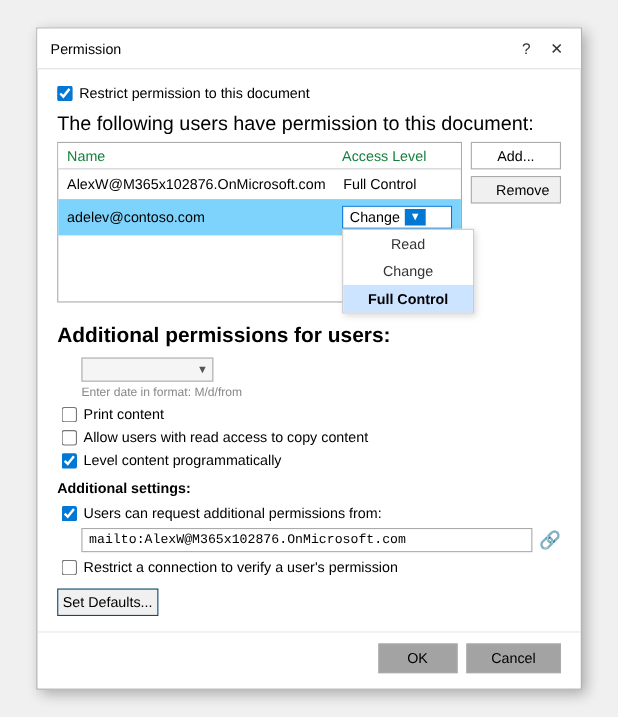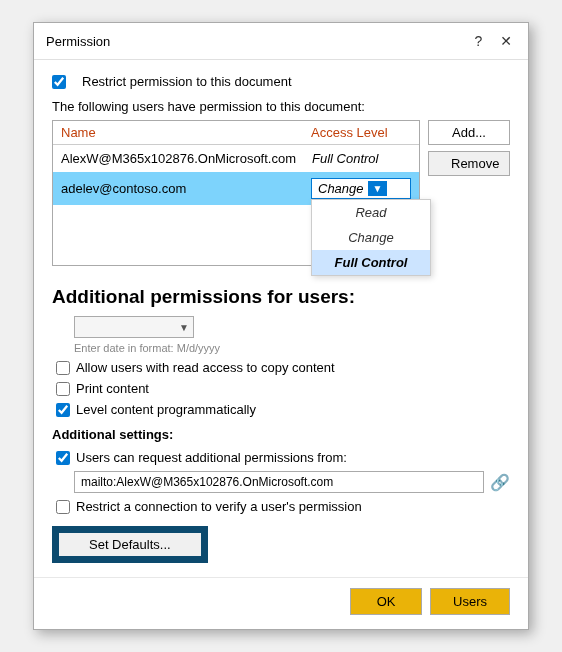--- a/index.html
+++ b/index.html
@@ -47,62 +47,62 @@
       font-size: 14px;
       color: #333;
       padding: 2px 4px;
     }
     .dialog-body {
       padding: 14px 18px 14px 18px;
     }
     .checkbox-row {
       display: flex;
       align-items: center;
-      gap: 16px;
+      gap: 6px;
       margin-bottom: 10px;
     }
     .checkbox-row input[type="checkbox"] {
       width: 14px;
       height: 14px;
       accent-color: #0078d4;
     }
     .section-label {
-      font-size: 13px;
+      font-size: 18px;
       margin-bottom: 6px;
       color: #000;
     }
     .table-container {
       border: 1px solid #aaa;
       margin-bottom: 10px;
       position: relative;
     }
     .table-header {
       display: flex;
       background: #fff;
       border-bottom: 1px solid #ccc;
     }
     .th {
       padding: 4px 8px;
       font-weight: 400;
-      color: #c2410c;
+      color: #15803d;
       font-size: 13px;
     }
     .th-name { flex: 0 0 250px; }
     .table-row {
       display: flex;
       align-items: center;
       padding: 3px 0;
     }
     .table-row.selected { background: #7dd3fc; }
     .td {
       padding: 3px 8px;
       font-size: 13px;
     }
     .td-name { flex: 0 0 250px; color: #000; }
-    .td-access { flex: 1; display: flex; align-items: center; gap: 4px; font-style: italic; }
+    .td-access { flex: 1; display: flex; align-items: center; gap: 4px; }
     .access-select-wrapper {
       position: relative;
       display: inline-block;
     }
     .dropdown-menu {
       position: absolute;
       top: 100%;
       left: 0;
       background: #fff;
       border: 1px solid #aaa;
@@ -196,44 +196,45 @@
       align-items: center;
       gap: 6px;
       margin-left: 22px;
       margin-bottom: 6px;
     }
     .email-input {
       border: 1px solid #aaa;
       padding: 3px 6px;
       font-size: 12px;
       flex: 1;
+      font-family: Liberation Mono, monospace;
     }
     .link-icon {
       font-size: 16px;
       color: #555;
       cursor: pointer;
     }
     .defaults-btn {
-      border: 7px solid #0c4a6e;
+      border: 1px solid #0c4a6e;
       background: #f0f0f0;
-      padding: 4px 30px;
+      padding: 4px 4px;
       font-size: 13px;
       cursor: pointer;
       margin-top: 6px;
     }
     .dialog-footer {
       display: flex;
       justify-content: flex-end;
       gap: 8px;
       padding: 10px 18px 14px 18px;
       border-top: 1px solid #e8e8e8;
     }
     .footer-btn {
       border: 1px solid #aaa;
-      background: #eab308;
+      background: #a3a3a3;
       padding: 5px 22px;
       font-size: 13px;
       cursor: pointer;
       min-width: 72px;
     }
   </style>
 </head>
 <body>
 
 <div class="dialog">
@@ -298,30 +299,30 @@
 
     <div class="additional-section">
       <div class="additional-title">Additional permissions for users:</div>
 
       <div class="date-row">
         <div class="date-input-wrapper">
           <input class="date-input" type="text" value="" style="">
           <span class="date-chevron">▼</span>
         </div>
       </div>
-      <div class="date-hint">Enter date in format: M/d/yyyy</div>
+      <div class="date-hint">Enter date in format: M/d/from</div>
+
+      <div class="option-row">
+        <input type="checkbox" style="">
+        <span>Print content</span>
+      </div>
 
       <div class="option-row">
         <input type="checkbox" style="">
         <span>Allow users with read access to copy content</span>
-      </div>
-
-      <div class="option-row">
-        <input type="checkbox" style="">
-        <span>Print content</span>
       </div>
 
       <div class="option-row">
         <input type="checkbox" checked="" style="">
         <span>Level content programmatically</span>
       </div>
     </div>
 
     <div class="additional-section">
       <div class="additional-settings-title">Additional settings:</div>
@@ -340,15 +341,15 @@
         <input type="checkbox" style="">
         <span>Restrict a connection to verify a user's permission</span>
       </div>
 
       <button class="defaults-btn">Set Defaults...</button>
     </div>
   </div>
 
   <div class="dialog-footer">
     <button class="footer-btn">OK</button>
-    <button class="footer-btn">Users</button>
+    <button class="footer-btn">Cancel</button>
   </div>
 </div>
 
 </body></html>

